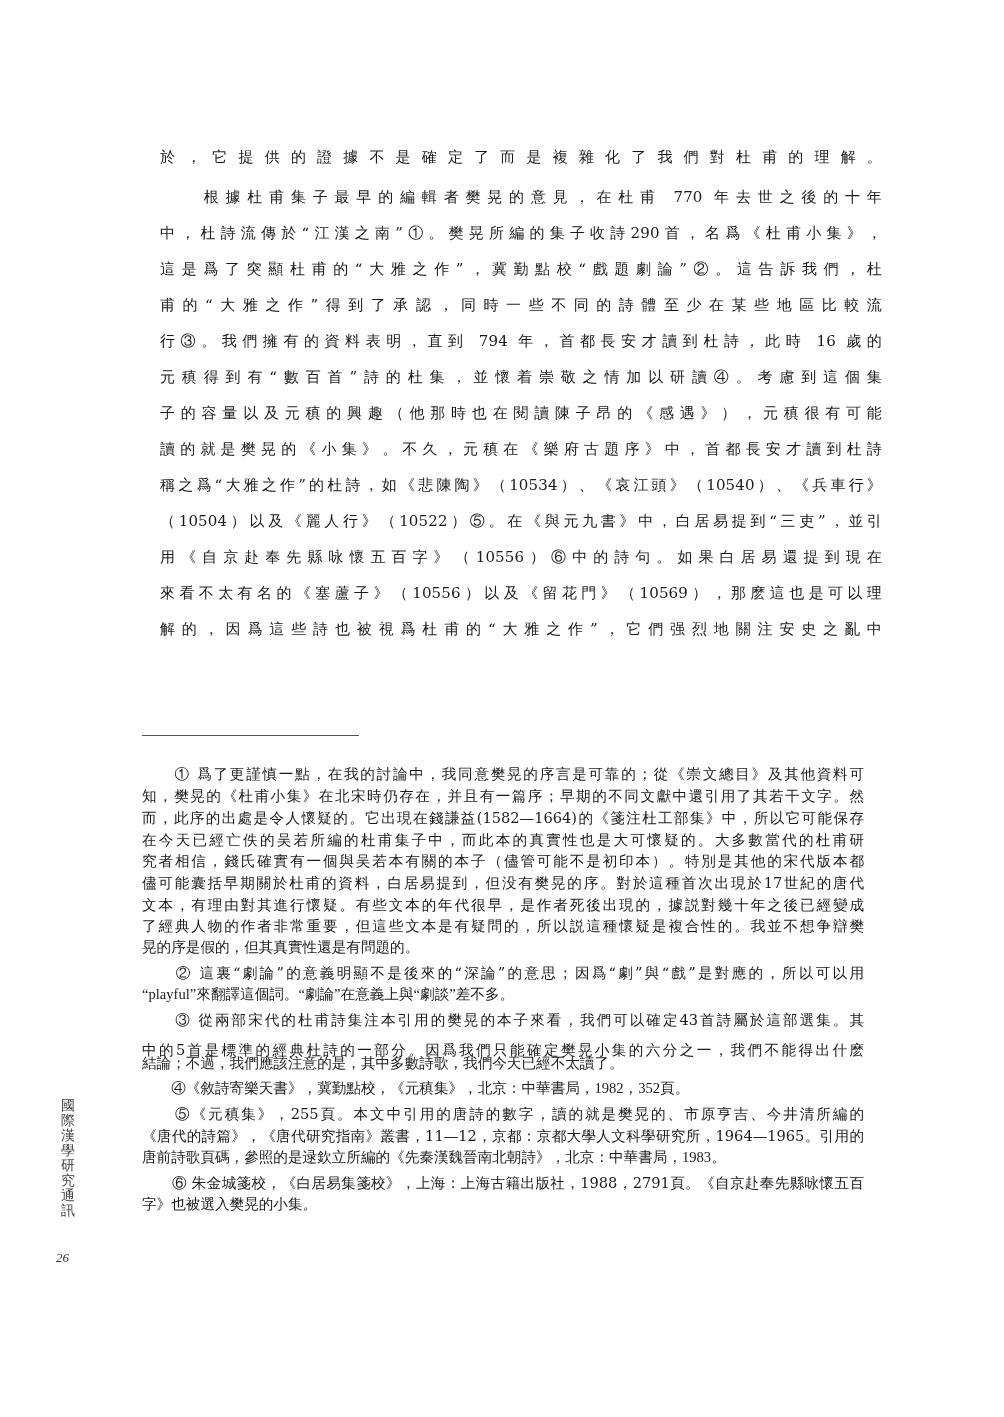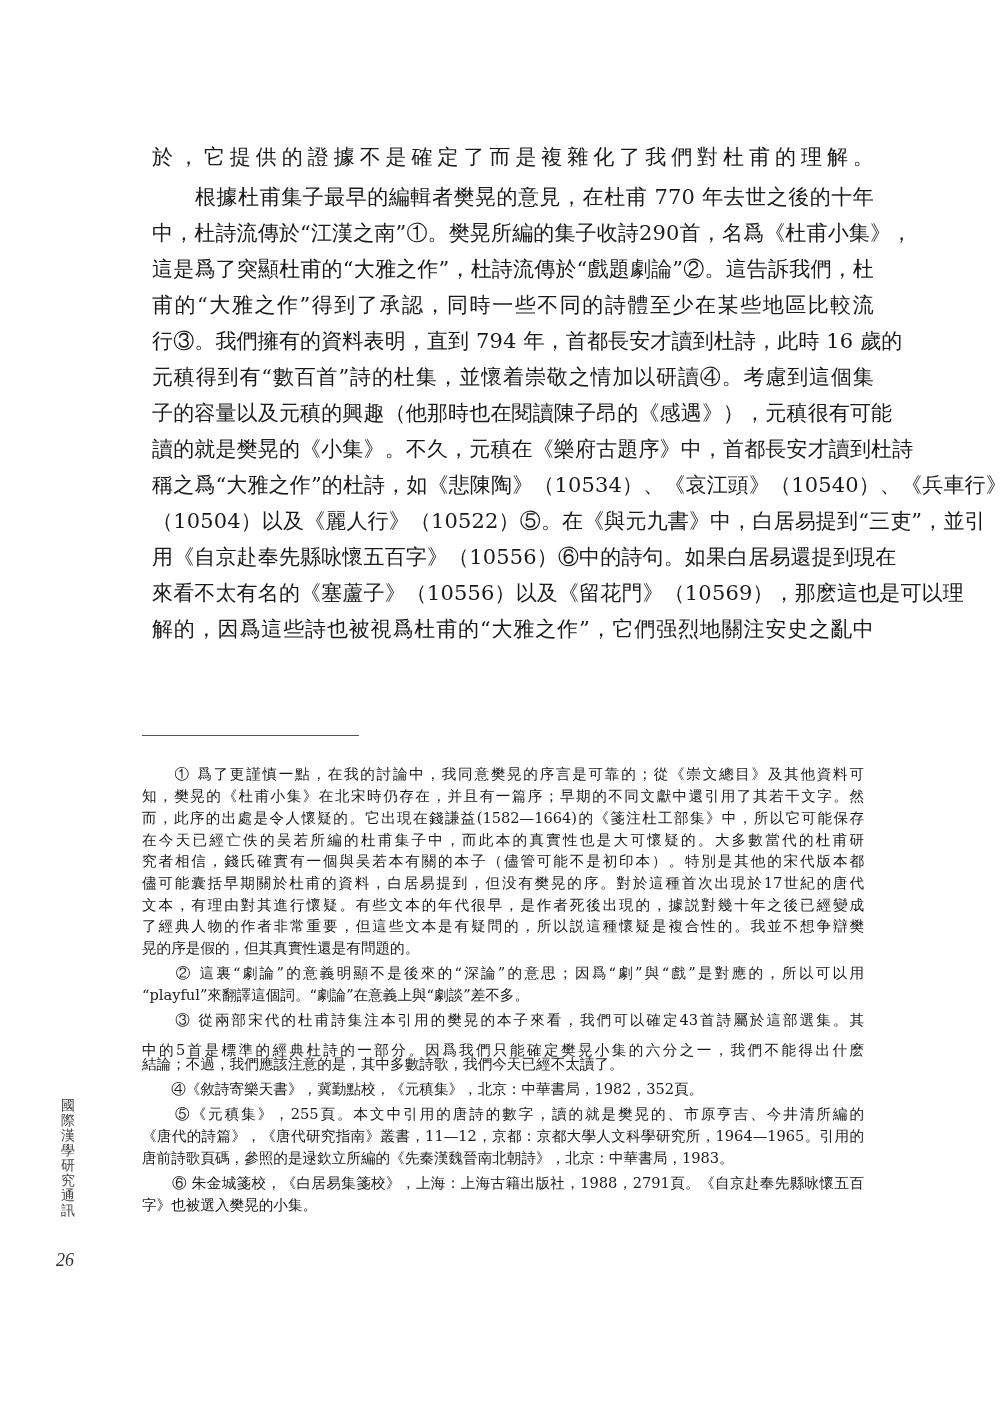--- a/index.html
+++ b/index.html
@@ -1,37 +1,37 @@
 <!DOCTYPE html>
 <html><head>
 <meta charset="utf-8">
 <style>
   html, body { margin:0; padding:0; background:#ffffff; }
   body { width:1004px; height:1417px; position:relative; overflow:hidden;
          font-family:"DejaVu Serif","Liberation Serif",serif; color:#1a1a1a; }
-  .body-line { position:absolute; left:152px; width:722px; font-size:21px; line-height:36px;
+  .body-line { position:absolute; left:160px; width:722px; font-size:15px; line-height:36px;
                white-space:nowrap; letter-spacing:0.15px; text-align:justify; text-align-last:justify; }
   .fn-line { position:absolute; left:142px; width:722px; font-size:14.6px; line-height:21.7px;
              white-space:nowrap; text-align:justify; text-align-last:justify; }
-  .fn-line.last { text-align-last:left; }
+  .fn-line.last { text-align-last:left;font-family:Liberation Serif, serif; }
   .separator { position:absolute; left:142px; top:735px; width:217px; height:0; border-top:1.3px solid #555; }
   .side-title { position:absolute; left:59px; top:1098px; width:18px; font-family:"DejaVu Sans","Liberation Sans",sans-serif;
                 font-size:14px; line-height:15px; color:#444; text-align:center; }
   .side-title span { display:block; }
   .page-number { position:absolute; left:56px; top:1250px; font-family:"Liberation Serif",serif;
-                 font-style:italic; font-size:18px; color:#333; }
+                 font-style:italic; font-size:13px; color:#333; }
 </style>
 </head>
 <body>
 
 <div>
   <div class="body-line" style="top:139px">於，它提供的證據不是確定了而是複雜化了我們對杜甫的理解。</div>
   <div class="body-line" style="top:179px">　　根據杜甫集子最早的編輯者樊晃的意見，在杜甫 770 年去世之後的十年</div>
   <div class="body-line" style="top:215px">中，杜詩流傳於“江漢之南”①。樊晃所編的集子收詩290首，名爲《杜甫小集》，</div>
-  <div class="body-line" style="top:251px">這是爲了突顯杜甫的“大雅之作”，杜詩流傳於“戲題劇論”②。這告訴我們，杜</div>
+  <div class="body-line" style="top:251px">這是爲了突顯杜甫的“大雅之作”，冀勤點校“戲題劇論”②。這告訴我們，杜</div>
   <div class="body-line" style="top:287px">甫的“大雅之作”得到了承認，同時一些不同的詩體至少在某些地區比較流</div>
   <div class="body-line" style="top:323px">行③。我們擁有的資料表明，直到 794 年，首都長安才讀到杜詩，此時 16 歲的</div>
   <div class="body-line" style="top:359px">元稹得到有“數百首”詩的杜集，並懷着崇敬之情加以研讀④。考慮到這個集</div>
   <div class="body-line" style="top:395px">子的容量以及元稹的興趣（他那時也在閱讀陳子昂的《感遇》），元稹很有可能</div>
   <div class="body-line" style="top:431px">讀的就是樊晃的《小集》。不久，元稹在《樂府古題序》中，首都長安才讀到杜詩</div>
   <div class="body-line" style="top:467px">稱之爲“大雅之作”的杜詩，如《悲陳陶》（10534）、《哀江頭》（10540）、《兵車行》</div>
   <div class="body-line" style="top:503px">（10504）以及《麗人行》（10522）⑤。在《與元九書》中，白居易提到“三吏”，並引</div>
   <div class="body-line" style="top:539px">用《自京赴奉先縣咏懷五百字》（10556）⑥中的詩句。如果白居易還提到現在</div>
   <div class="body-line" style="top:575px">來看不太有名的《塞蘆子》（10556）以及《留花門》（10569），那麽這也是可以理</div>
   <div class="body-line" style="top:611px">解的，因爲這些詩也被視爲杜甫的“大雅之作”，它們强烈地關注安史之亂中</div>

